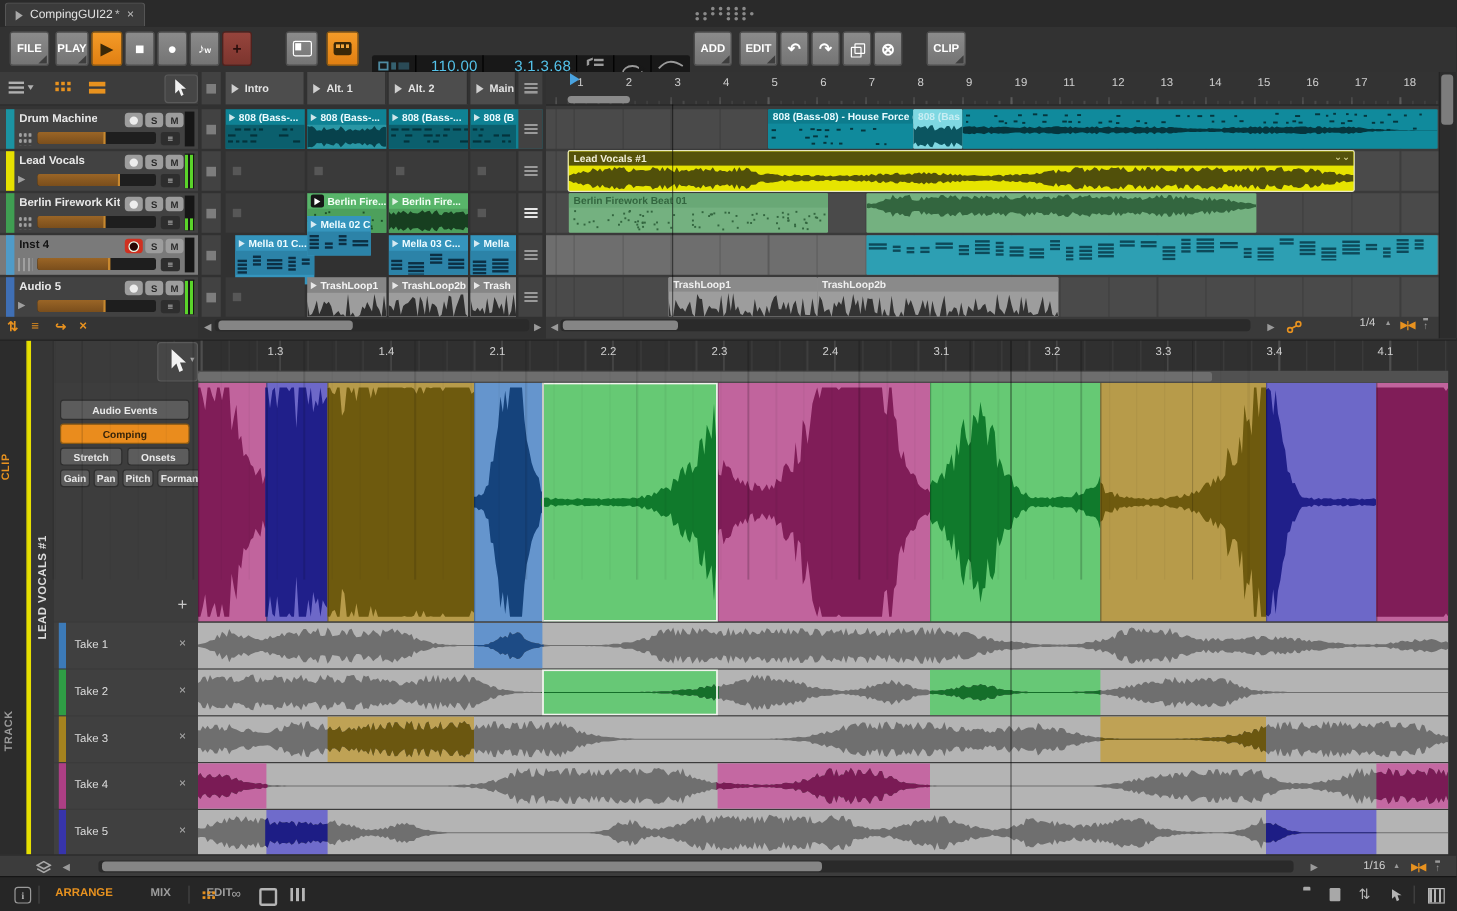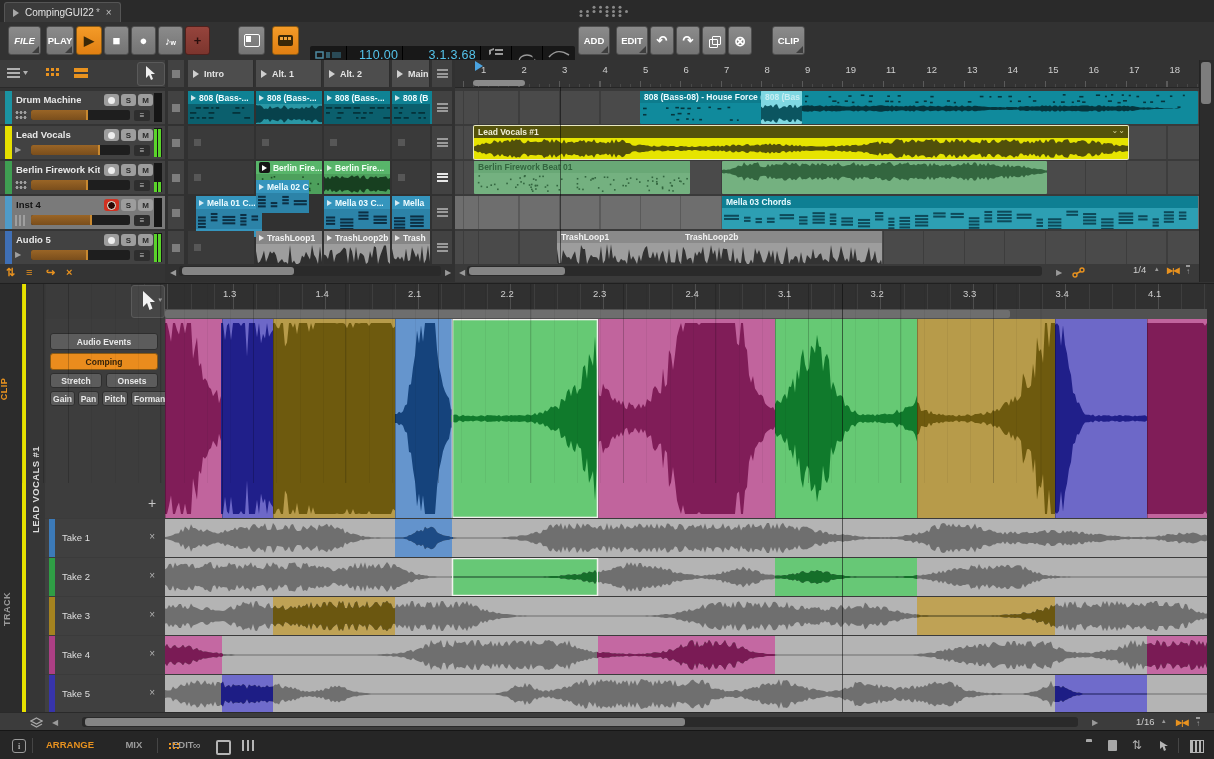--- a/index.html
+++ b/index.html
@@ -179,21 +179,21 @@
           <circle cx="4" cy="10.600000000000001" r="1.5"></circle>
           <circle cx="10.5" cy="10.600000000000001" r="1.5"></circle>
           <circle cx="30" cy="10.600000000000001" r="1.5"></circle>
           <circle cx="36.5" cy="10.600000000000001" r="1.5"></circle>
           <circle cx="43" cy="10.600000000000001" r="1.5"></circle>
         </g>
     </svg>
   </div>
 
   <div id="toolbar" class="abs">
-    <div class="tbtn fold" style="left:8px;width:33px;font-style:italic;">FILE</div>
+    <div class="tbtn fold" style="left:8px;width:33px;">FILE</div>
     <div class="tbtn fold" style="left:46px;width:28px;">PLAY</div>
     <div class="tbtn orange" style="left:76px;width:26px;">
         <span class="glyph">▶</span>
       </div>
     <div class="tbtn" style="left:104px;width:25px;">
         <span class="glyph" style="color:#fff;">■</span>
       </div>
     <div class="tbtn" style="left:131px;width:25px;">
         <span class="glyph" style="color:#fff;">●</span>
       </div>
@@ -948,21 +948,20 @@
             <div class="aclip" style="left:267px;width:325px;height:33px;background:#74b180;">
               <div style="position:relative;width:325px;height:21px;">
                 <svg width="325" height="21">
                   <path d="M0,8.9L2,8.4L4,9.1L6,8.5L8,8.5L10,7.5L12,6.9L14,6.5L16,4.6L18,5.1L20,5.3L22,1.3L24,4.0L26,4.8L28,2.7L30,3.9L32,2.1L34,2.0L36,1.3L38,5.6L40,6.1L42,6.2L44,6.1L46,3.0L48,5.8L50,3.1L52,4.4L54,3.1L56,3.6L58,3.6L60,3.9L62,1.4L64,1.6L66,3.2L68,4.2L70,1.8L72,3.0L74,1.8L76,4.1L78,5.6L80,2.5L82,2.9L84,2.8L86,3.8L88,5.0L90,2.2L92,3.0L94,4.4L96,2.1L98,4.4L100,2.0L102,2.9L104,3.0L106,5.2L108,3.5L110,5.0L112,2.6L114,4.0L116,1.5L118,3.8L120,5.2L122,5.2L124,4.4L126,4.0L128,4.0L130,2.6L132,1.3L134,4.7L136,2.7L138,5.1L140,2.7L142,5.3L144,4.6L146,4.6L148,2.7L150,3.1L152,2.9L154,5.3L156,3.4L158,4.2L160,1.7L162,1.9L164,3.0L166,1.3L168,1.1L170,3.1L172,5.3L174,4.0L176,3.5L178,1.7L180,3.4L182,2.6L184,2.5L186,1.2L188,4.0L190,3.9L192,3.2L194,4.6L196,2.7L198,3.5L200,3.3L202,2.6L204,3.1L206,5.7L208,2.1L210,5.0L212,2.1L214,4.1L216,3.8L218,5.2L220,4.2L222,4.7L224,3.1L226,4.2L228,3.1L230,5.6L232,5.0L234,4.5L236,3.0L238,4.5L240,3.8L242,1.7L244,3.8L246,1.2L248,4.1L250,4.1L252,1.2L254,1.8L256,5.4L258,2.3L260,4.2L262,2.8L264,5.3L266,1.4L268,4.3L270,3.5L272,3.3L274,4.8L276,4.7L278,5.5L280,6.2L282,3.4L284,6.0L286,3.0L288,6.5L290,4.5L292,6.0L294,5.0L296,4.8L298,5.0L300,6.7L302,4.6L304,7.1L306,6.2L308,7.1L310,8.0L312,7.3L314,7.7L316,8.3L318,7.9L320,8.2L322,8.9L324,9.5L326,9.0L326,12.0L324,11.5L322,12.1L320,12.8L318,13.1L316,12.7L314,13.3L312,13.7L310,13.0L308,13.9L306,14.8L304,13.9L302,16.4L300,14.3L298,16.0L296,16.2L294,16.0L292,15.0L290,16.5L288,14.5L286,18.0L284,15.0L282,17.6L280,14.8L278,15.5L276,16.3L274,16.2L272,17.7L270,17.5L268,16.7L266,19.6L264,15.7L262,18.2L260,16.8L258,18.7L256,15.6L254,19.2L252,19.8L250,16.9L248,16.9L246,19.8L244,17.2L242,19.3L240,17.2L238,16.5L236,18.0L234,16.5L232,16.0L230,15.4L228,17.9L226,16.8L224,17.9L222,16.3L220,16.8L218,15.8L216,17.2L214,16.9L212,18.9L210,16.0L208,18.9L206,15.3L204,17.9L202,18.4L200,17.7L198,17.5L196,18.3L194,16.4L192,17.8L190,17.1L188,17.0L186,19.8L184,18.5L182,18.4L180,17.6L178,19.3L176,17.5L174,17.0L172,15.7L170,17.9L168,19.9L166,19.7L164,18.0L162,19.1L160,19.3L158,16.8L156,17.6L154,15.7L152,18.1L150,17.9L148,18.3L146,16.4L144,16.4L142,15.7L140,18.3L138,15.9L136,18.3L134,16.3L132,19.7L130,18.4L128,17.0L126,17.0L124,16.6L122,15.8L120,15.8L118,17.2L116,19.5L114,17.0L112,18.4L110,16.0L108,17.5L106,15.8L104,18.0L102,18.1L100,19.0L98,16.6L96,18.9L94,16.6L92,18.0L90,18.8L88,16.0L86,17.2L84,18.2L82,18.1L80,18.5L78,15.4L76,16.9L74,19.2L72,18.0L70,19.2L68,16.8L66,17.8L64,19.4L62,19.6L60,17.1L58,17.4L56,17.4L54,17.9L52,16.6L50,17.9L48,15.2L46,18.0L44,14.9L42,14.8L40,14.9L38,15.4L36,19.7L34,19.0L32,18.9L30,17.1L28,18.3L26,16.2L24,17.0L22,19.7L20,15.7L18,15.9L16,16.4L14,14.5L12,14.1L10,13.5L8,12.5L6,12.5L4,11.9L2,12.6L0,12.1Z" fill="#33663f"></path>
                 </svg>
               </div>
             </div>
           </div>
           <div class="arr-row selected" style="top:136px;">
             <div class="aclip" style="left:267px;width:476px;height:33px;background:#2d9fb3;">
-              <div class="ahead" style="background:#0e7f93;color:#e8fbff"><span>Mella 03 Chords</span></div>
               <div style="position:relative;width:476px;height:21px;">
                 <svg width="476" height="21">
                   <rect x="2" y="6.764742663130164" width="14.99829981685616" height="2" fill="#0d4a5a"></rect>
                   <rect x="2" y="9.964742663130163" width="14.99829981685616" height="2" fill="#0d4a5a"></rect>
                   <rect x="21.99829981685616" y="8.699751257430762" width="6.532010913128033" height="2" fill="#0d4a5a"></rect>
                   <rect x="21.99829981685616" y="11.899751257430761" width="6.532010913128033" height="2" fill="#0d4a5a"></rect>
                   <rect x="33.530310729984194" y="9.916685744188726" width="6.392147270729765" height="2" fill="#0d4a5a"></rect>
                   <rect x="33.530310729984194" y="13.116685744188725" width="6.392147270729765" height="2" fill="#0d4a5a"></rect>
                   <rect x="44.92245800071396" y="9.678104075836018" width="7.7087249213363975" height="2" fill="#0d4a5a"></rect>
                   <rect x="44.92245800071396" y="12.878104075836017" width="7.7087249213363975" height="2" fill="#0d4a5a"></rect>

